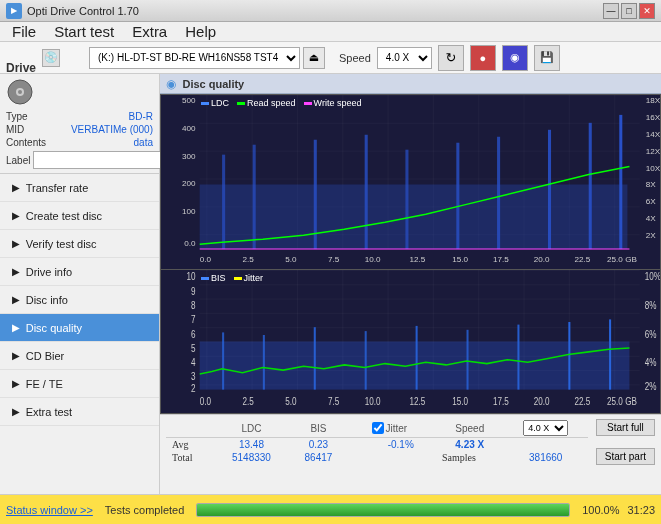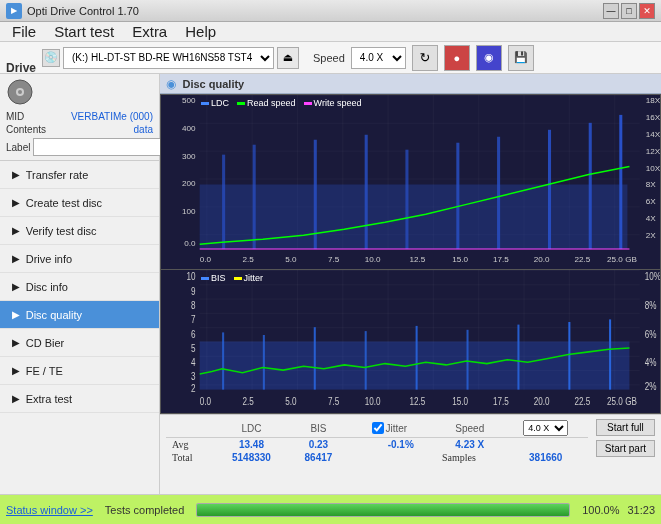--- a/index.html
+++ b/index.html
@@ -38,21 +38,21 @@
       background: #f5f5f5;
       height: 32px;
       display: flex;
       align-items: center;
       padding: 0 6px;
       border-bottom: 1px solid #ccc;
       gap: 6px;
     }
     .drive-label { font-size: 12px; font-weight: bold; color: #333; margin-top: 20px; }
     .drive-select-wrapper { display: flex; align-items: center; gap: 3px; }
-    .drive-select { height: 22px; font-size: 10px; border: 1px solid #aaa; background: white; padding: 0 4px; min-width: 210px; }
+    .drive-select { height: 22px; font-size: 10px; border: 1px solid #aaa; background: white; padding: 0 4px; min-width: 210px; margin-left: 26px; }
     .drive-icon-btn { width: 22px; height: 22px; border: 1px solid #aaa; background: #e8e8e8; display: flex; align-items: center; justify-content: center; cursor: pointer; font-size: 11px; }
     .speed-label { font-size: 11px; color: #333; margin-left: 8px; }
     .speed-select { height: 22px; font-size: 10px; border: 1px solid #aaa; background: white; padding: 0 4px; width: 55px; }
     .drive-action-btn { width: 26px; height: 26px; border: 1px solid #aaa; background: #e0e0e0; display: flex; align-items: center; justify-content: center; cursor: pointer; font-size: 11px; }
 
     
     .main-layout { display: flex; height: calc(524px - 74px - 30px); }
 
     
     .sidebar { width: 160px; background: #f0f0f0; border-right: 1px solid #ccc; display: flex; flex-direction: column; }
@@ -65,21 +65,21 @@
     .disc-label-row { display: flex; align-items: center; gap: 3px; margin-top: 2px; }
     .disc-label-input { flex: 1; height: 18px; border: 1px solid #aaa; font-size: 10px; padding: 0 2px; }
     .disc-label-btn { width: 18px; height: 18px; border: 1px solid #aaa; background: #e0e0e0; display: flex; align-items: center; justify-content: center; cursor: pointer; font-size: 10px; }
 
     .sidebar-menu { flex: 1; overflow: hidden; }
     .sidebar-item { height: 28px; display: flex; align-items: center; padding: 0 12px; cursor: pointer; font-size: 11px; color: #222; border-bottom: 1px solid #e0e0e0; }
     .sidebar-item.active { background: #4a90d9; color: white; }
     .sidebar-item-icon { margin-right: 6px; font-size: 10px; }
 
     
-    .status-bar { height: 30px; background: #bef264; border-top: 1px solid #ccc; display: flex; align-items: center; padding: 0 6px; gap: 8px; }
+    .status-bar { height: 30px; background: #fde047; border-top: 1px solid #ccc; display: flex; align-items: center; padding: 0 6px; gap: 8px; }
     .status-window-btn { font-size: 11px; color: #1a5fd9; cursor: pointer; text-decoration: underline; }
     .status-text { font-size: 11px; color: #333; margin-left: 4px; }
     .progress-bar-wrapper { flex: 1; height: 14px; background: #ccc; border: 1px solid #aaa; border-radius: 2px; overflow: hidden; margin: 0 4px; }
     .progress-bar-fill { height: 100%; background: linear-gradient(to bottom, #5cd45c, #2a9a2a); }
 
     
     .content-area { flex: 1; background: #e8eef5; display: flex; flex-direction: column; overflow: hidden; }
     .dq-header { background: #d0d8e8; height: 20px; display: flex; align-items: center; padding: 0 6px; gap: 6px; border-bottom: 1px solid #a0b0c8; }
     .dq-title { font-size: 11px; font-weight: bold; color: #333; }
     .dq-icon { font-size: 12px; color: #4a90d9; }
@@ -92,23 +92,23 @@
 
     .chart-legend { position: absolute; top: 3px; left: 40px; display: flex; gap: 8px; z-index: 10; }
     .legend-item { display: flex; align-items: center; gap: 2px; font-size: 9px; color: white; }
     .legend-dot { width: 8px; height: 3px; }
 
     
     .stats-area { height: 80px; background: #f0f0f0; border-top: 1px solid #ccc; display: flex; padding: 4px 6px; gap: 8px; }
     .stats-table { flex: 1; }
     .stats-table table { width: 100%; border-collapse: collapse; font-size: 10px; }
     .stats-table th { color: #555; font-weight: normal; text-align: center; padding: 1px 6px; border-bottom: 1px solid #ccc; }
-    .stats-table td { text-align: center; padding: 1px 6px; color: #1a5fd9; font-weight: 700; }
+    .stats-table td { text-align: center; padding: 1px 6px; color: #1a5fd9; font-weight: 400; }
     .stats-table td.label { color: #333; font-weight: normal; text-align: left; font-family: Liberation Serif, serif; }
-    .stats-right { display: flex; flex-direction: column; gap: 4px; font-size: 10px; }
+    .stats-right { display: flex; flex-direction: column; gap: 12px; font-size: 10px; }
     .stats-checkbox { width: 12px; height: 12px; }
     .stats-btn { padding: 2px 8px; font-size: 10px; border: 1px solid #aaa; background: #e0e0e0; cursor: pointer; }
   </style>
 </head>
 <body>
 
 <div class="title-bar">
   <div class="title-bar-left">
     <div class="title-bar-icon">▶</div>
     <span class="title-bar-text">Opti Drive Control 1.70</span>
@@ -150,20 +150,24 @@
 
   <div class="sidebar">
 
     <div class="sidebar-disc-section">
       <div class="sidebar-disc-header">
         <svg class="disc-icon" viewBox="0 0 28 28">
           <circle cx="14" cy="14" r="12" fill="#888" stroke="#555" stroke-width="1"></circle>
           <circle cx="14" cy="14" r="4" fill="#ccc"></circle>
           <circle cx="14" cy="14" r="2" fill="#888"></circle>
         </svg>
+      </div>
+      <div class="disc-info-row">
+        <span class="disc-info-label">Type</span>
+        <span class="disc-info-value">BD-R</span>
       </div>
       <div class="disc-info-row">
         <span class="disc-info-label">MID</span>
         <span class="disc-info-value">VERBATIMe (000)</span>
       </div>
       <div class="disc-info-row">
         <span class="disc-info-label">Contents</span>
         <span class="disc-info-value">data</span>
       </div>
       <div class="disc-label-row">

